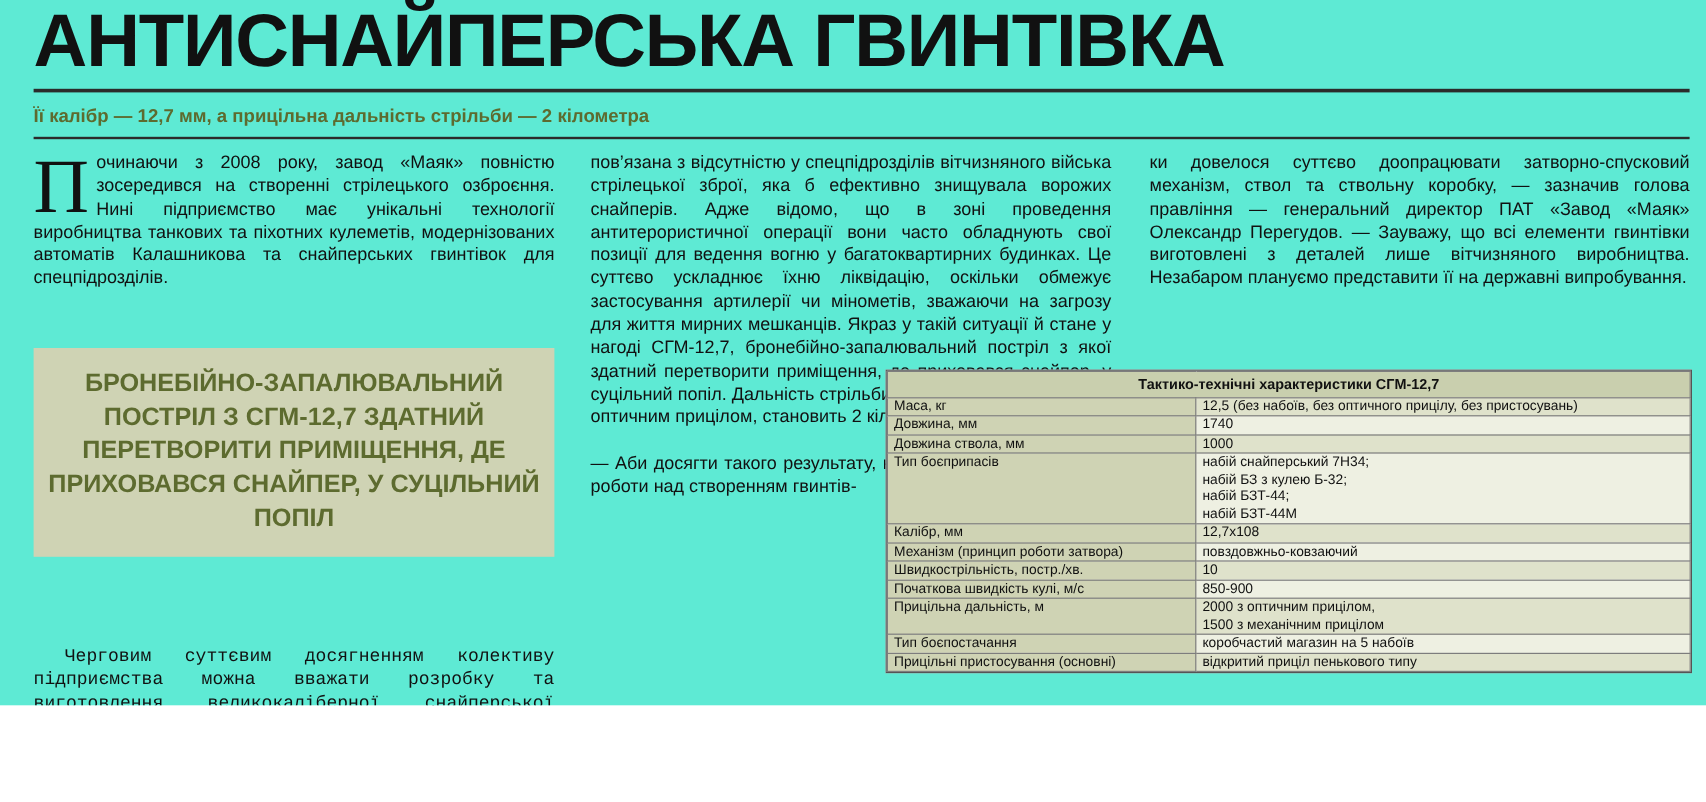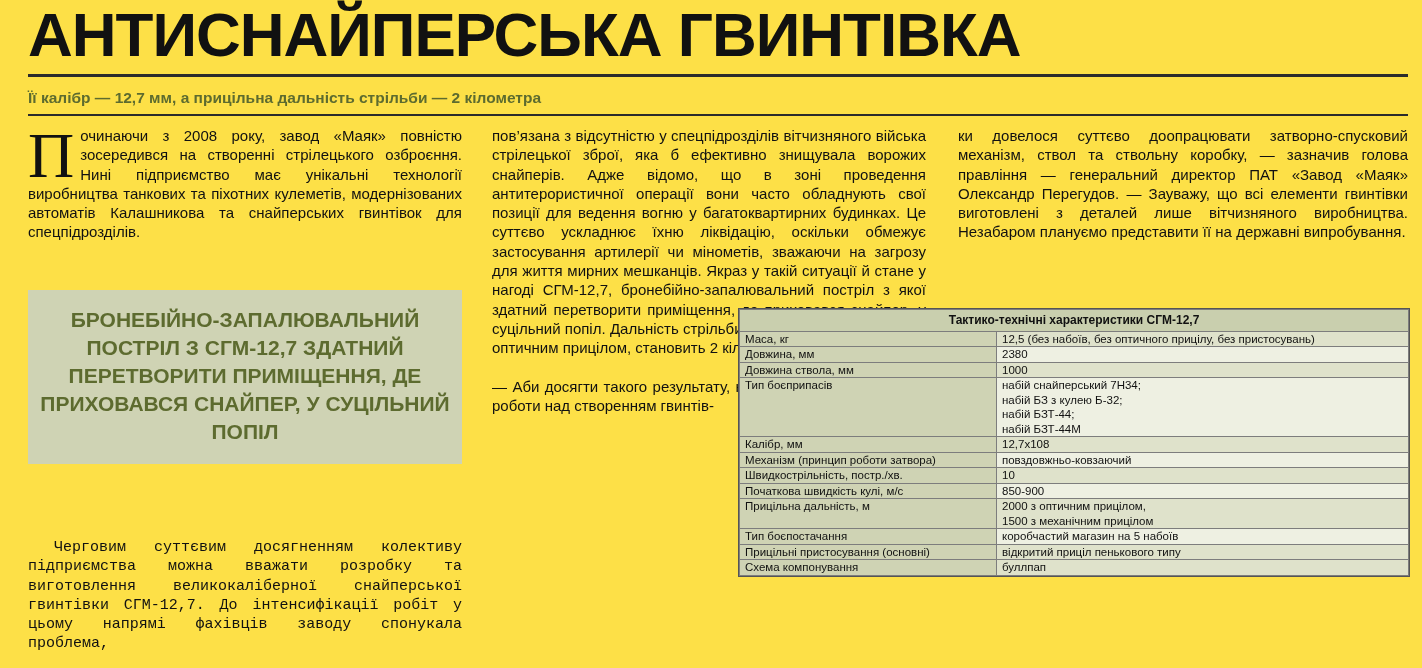--- a/index.html
+++ b/index.html
@@ -3,22 +3,22 @@
 <meta charset="utf-8">
 <style>
   html, body {
     margin: 0;
     padding: 0;
     background: #ffffff;
   }
   .page {
     position: relative;
     width: 1422px;
-    height: 668px;
-    background: #fde047;
+    height: 588px;
+    background: #5eead4;
     font-family: "Liberation Sans", sans-serif;
     overflow: hidden;
   }
   
   .headline {
     position: absolute;
     left: 28px;
     top: 2px;
     width: 1380px;
     font-family: "Liberation Sans", sans-serif;
@@ -191,21 +191,21 @@
       <tbody>
         <tr class="title">
           <td colspan="2">Тактико-технічні характеристики СГМ-12,7</td>
         </tr>
       <tr>
             <td class="k">Маса, кг</td>
             <td class="v">12,5 (без набоїв, без оптичного прицілу, без пристосувань)</td>
           </tr>
           <tr class="alt">
             <td class="k">Довжина, мм</td>
-            <td class="v">2380</td>
+            <td class="v">1740</td>
           </tr>
           <tr>
             <td class="k">Довжина ствола, мм</td>
             <td class="v">1000</td>
           </tr>
           <tr class="alt">
             <td class="k">Тип боєприпасів</td>
             <td class="v multi">набій снайперський 7Н34;
 набій БЗ з кулею Б-32;
 набій БЗТ-44;
@@ -233,21 +233,17 @@
 1500 з механічним прицілом</td>
           </tr>
           <tr class="alt">
             <td class="k">Тип боєпостачання</td>
             <td class="v">коробчастий магазин на 5 набоїв</td>
           </tr>
           <tr>
             <td class="k">Прицільні пристосування (основні)</td>
             <td class="v">відкритий приціл пенькового типу</td>
           </tr>
-          <tr>
-            <td class="k">Схема компонування</td>
-            <td class="v">буллпап</td>
-          </tr>
         </tbody>
     </table>
   </div>
 
 </div>
 
 </body></html>

